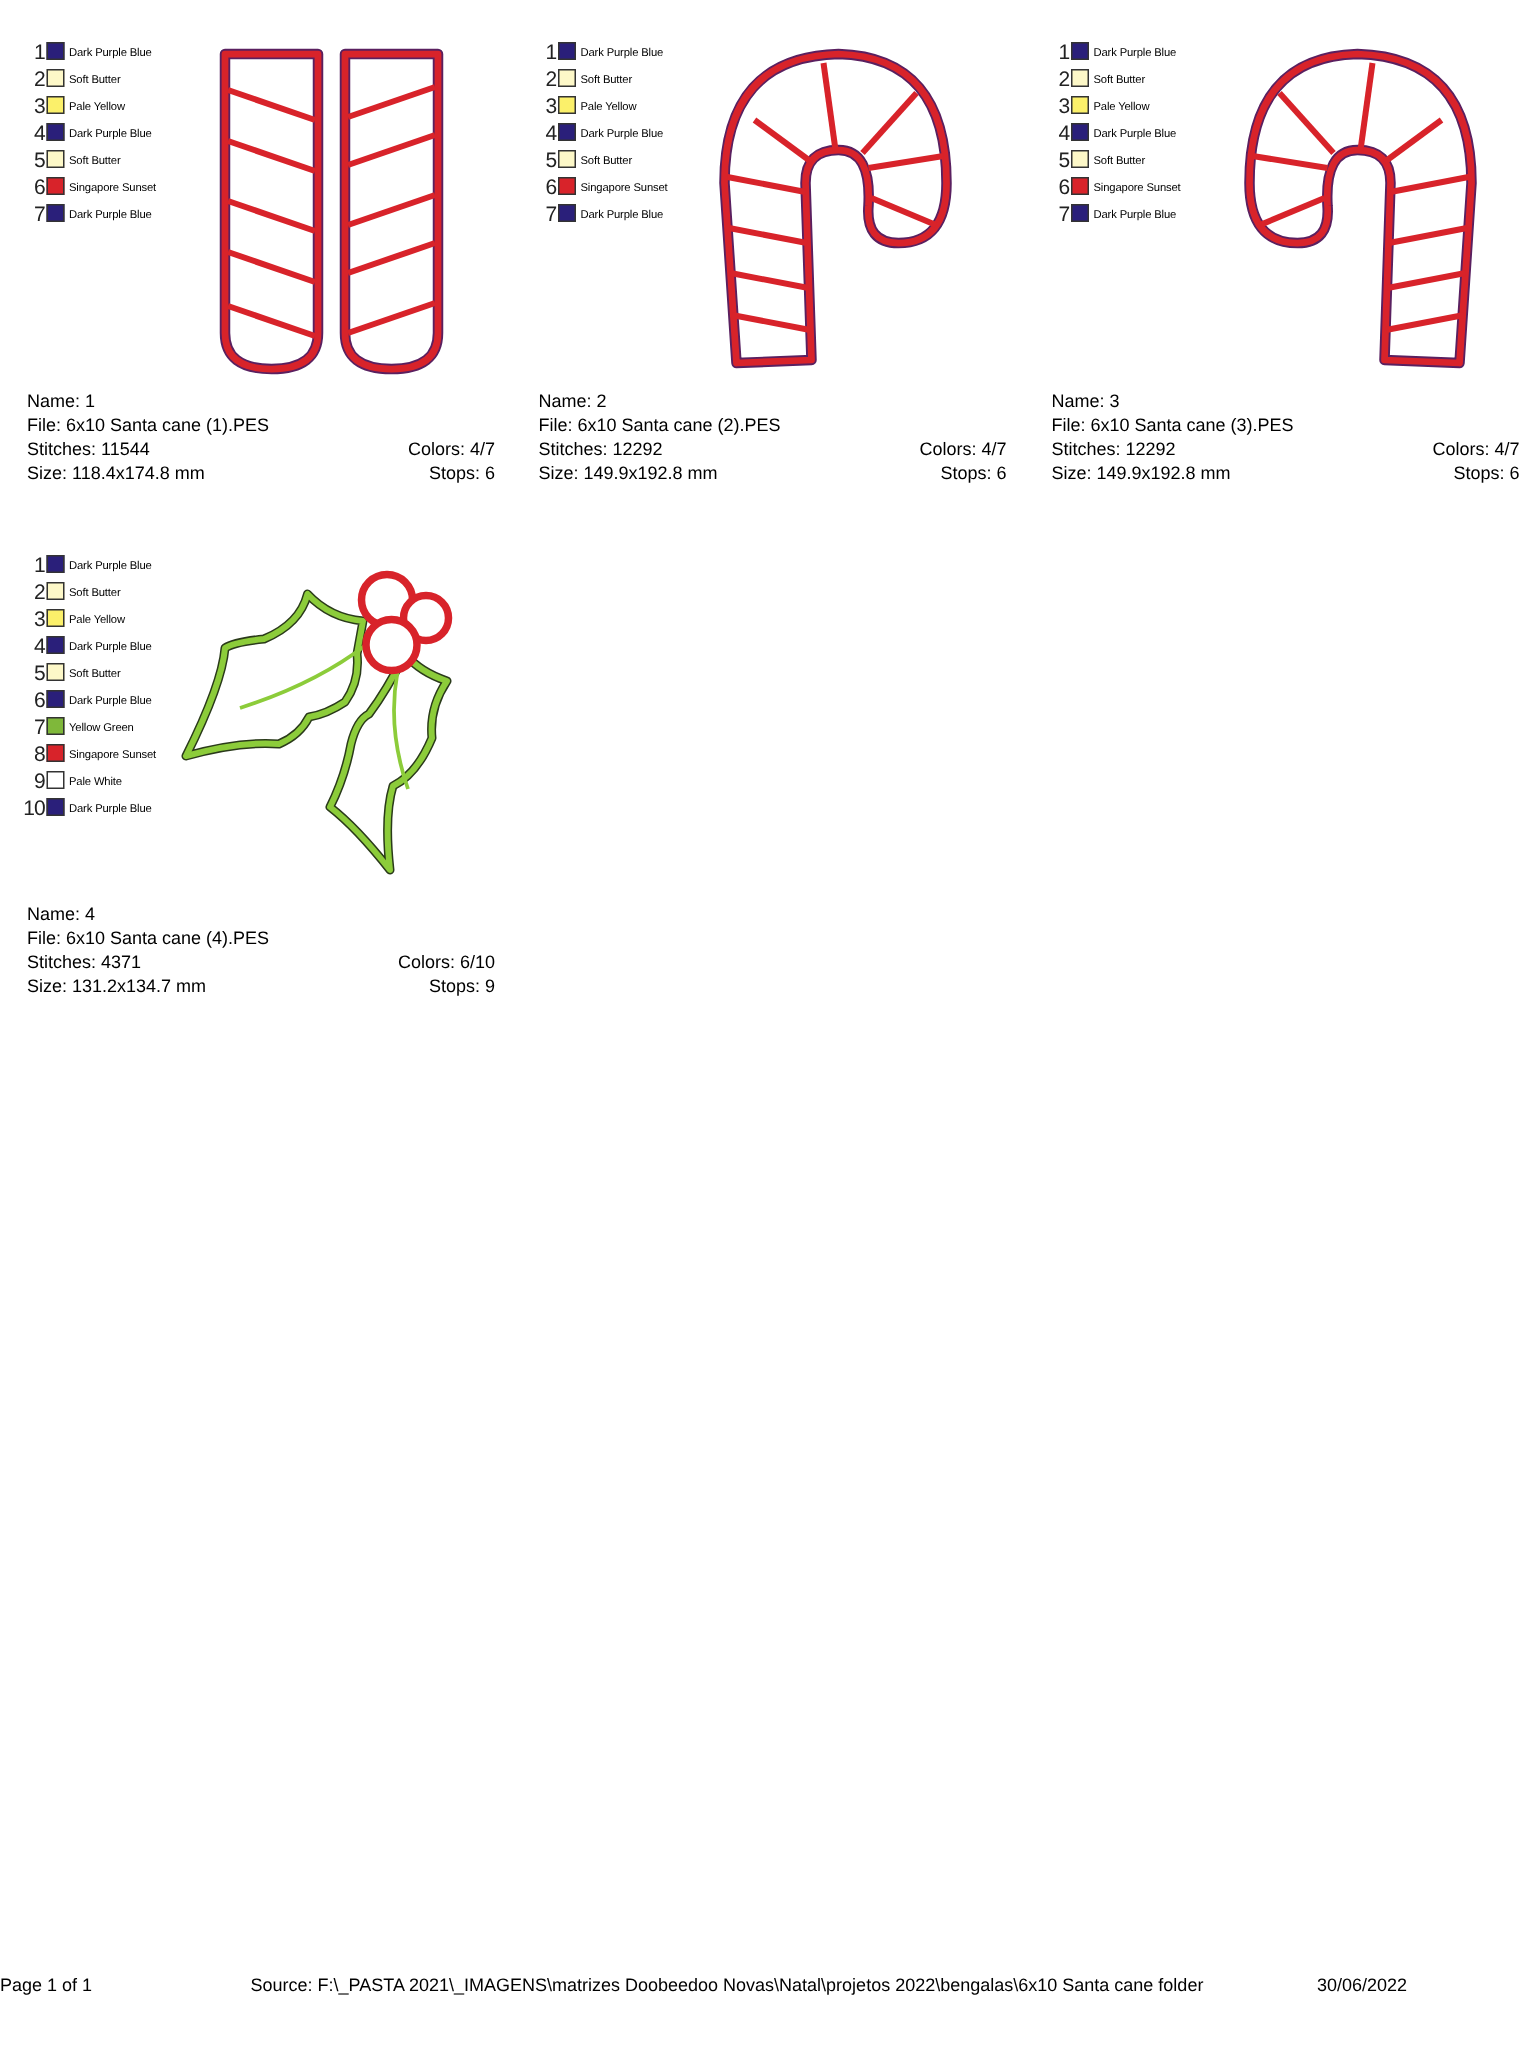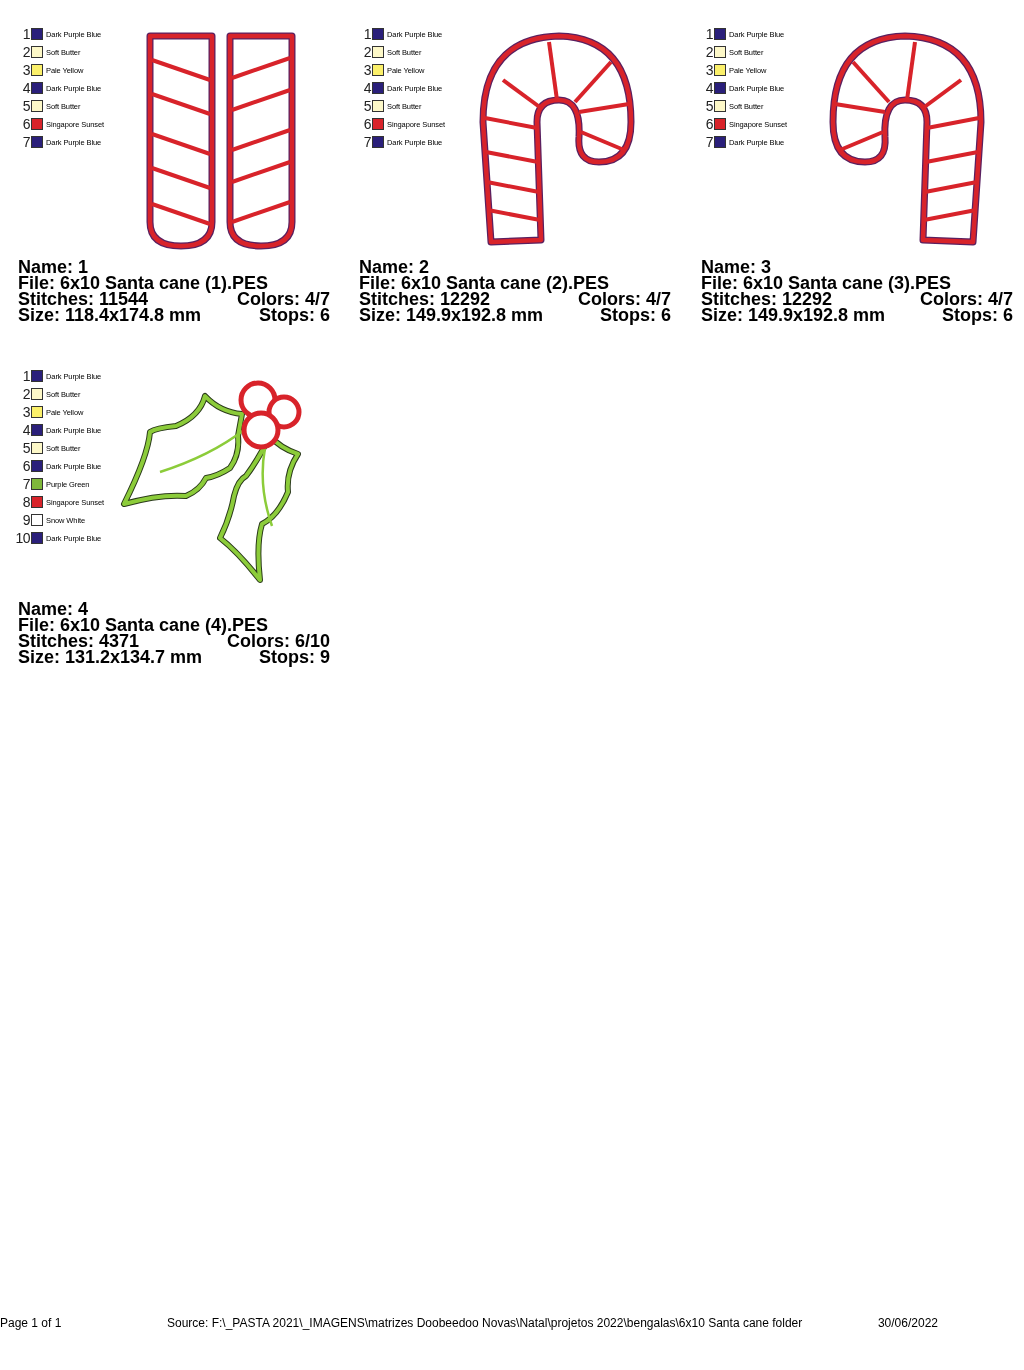--- a/index.html
+++ b/index.html
@@ -20,21 +20,21 @@
     }
     .legend-swatch {
       width: 12px; height: 12px; border: 1px solid #333; margin-left: 1px; box-sizing: border-box;
     }
     .legend-label {
       margin-left: 3px; font-size: 7.5px; color: #000; white-space: nowrap;
       font-family: "Liberation Sans", sans-serif; letter-spacing: -0.1px; text-align: right;
     }
     .preview { position: absolute; }
     .info {
-      position: absolute; left: 4px; width: 312px; font-weight: bold; font-size: 18px;
+      position: absolute; left: 4px; width: 312px; font-weight: normal; font-size: 12px;
       line-height: 16px;
     }
     .info-line { height: 16px; position: relative; white-space: nowrap; }
     .info-right { position: absolute; right: 0; top: 0; }
     .footer {
       position: absolute; top: 1316px; left: 0; width: 940px; height: 16px;
       font-size: 12px; color: #000; font-family: "Liberation Sans", sans-serif;
     }
     .footer span { position: absolute; top: 0; white-space: nowrap; }
   </style>
@@ -261,31 +261,31 @@
         <span class="legend-label">Soft Butter</span>
       </div>
     <div class="legend-row" style="top:90px">
         <span class="legend-num">6</span>
         <span class="legend-swatch" style="background:#2a1f7a"></span>
         <span class="legend-label">Dark Purple Blue</span>
       </div>
     <div class="legend-row" style="top:108px">
         <span class="legend-num">7</span>
         <span class="legend-swatch" style="background:#7fb83a"></span>
-        <span class="legend-label">Purple Green</span>
+        <span class="legend-label">Yellow Green</span>
       </div>
     <div class="legend-row" style="top:126px">
         <span class="legend-num">8</span>
         <span class="legend-swatch" style="background:#d8232a"></span>
         <span class="legend-label">Singapore Sunset</span>
       </div>
     <div class="legend-row" style="top:144px">
         <span class="legend-num">9</span>
         <span class="legend-swatch" style="background:#ffffff"></span>
-        <span class="legend-label">Snow White</span>
+        <span class="legend-label">Pale White</span>
       </div>
     <div class="legend-row" style="top:162px">
         <span class="legend-num">10</span>
         <span class="legend-swatch" style="background:#2a1f7a"></span>
         <span class="legend-label">Dark Purple Blue</span>
       </div>
   </div>
   <svg class="preview" style="left:106px; top:8px;" width="210" height="210" viewBox="0 0 210 210">
     <g fill="none" stroke-linejoin="round">
 

